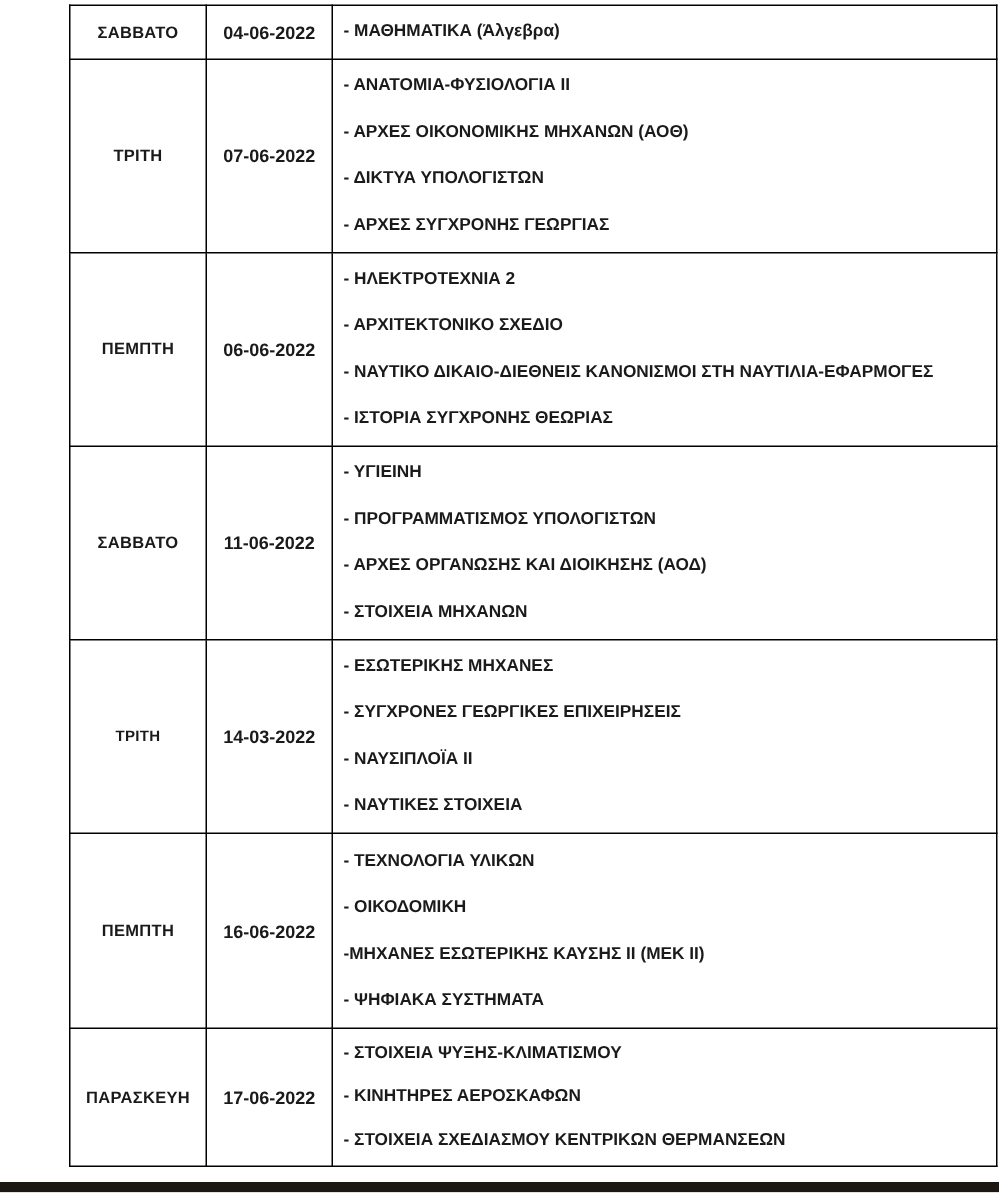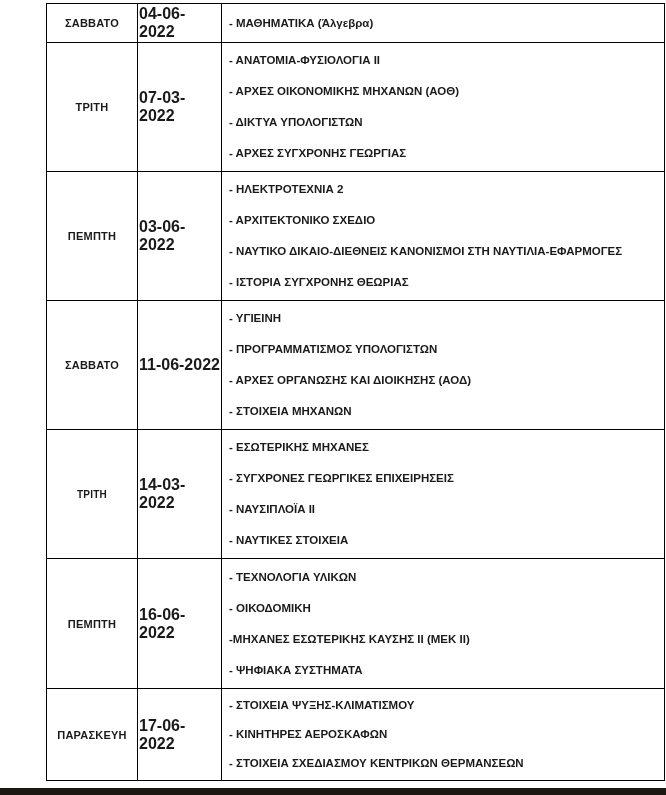--- a/index.html
+++ b/index.html
@@ -31,22 +31,22 @@
     overflow: hidden;
   }
   td.day-cell {
     width: 88px;
     text-align: center;
     font-size: 11px;
     letter-spacing: 0.2px;
   }
   td.date-cell {
     width: 81px;
-    text-align: left;
-    font-size: 16px;
+    text-align: center;
+    font-size: 12px;
   }
   td.subjects-cell {
     width: 431px;
     padding: 2px 4px 2px 7px;
     font-size: 11.5px;
   }
   .subject-line {
     line-height: 31px;
     white-space: nowrap;
   }
@@ -73,32 +73,32 @@
       <tr style="height:34px;">
         <td class="day-cell">ΣΑΒΒΑΤΟ</td>
         <td class="date-cell">04-06-2022</td>
         <td class="subjects-cell">
           <div class="subject-line">- ΜΑΘΗΜΑΤΙΚΑ (Άλγεβρα)</div>
         </td>
       </tr>
 
       <tr style="height:127px;">
         <td class="day-cell">ΤΡΙΤΗ</td>
-        <td class="date-cell">07-03-2022</td>
+        <td class="date-cell">07-06-2022</td>
         <td class="subjects-cell">
           <div class="subject-line">- ΑΝΑΤΟΜΙΑ-ΦΥΣΙΟΛΟΓΙΑ II</div>
           <div class="subject-line">- ΑΡΧΕΣ ΟΙΚΟΝΟΜΙΚΗΣ ΜΗΧΑΝΩΝ (ΑΟΘ)</div>
           <div class="subject-line">- ΔΙΚΤΥΑ ΥΠΟΛΟΓΙΣΤΩΝ</div>
           <div class="subject-line">- ΑΡΧΕΣ ΣΥΓΧΡΟΝΗΣ ΓΕΩΡΓΙΑΣ</div>
         </td>
       </tr>
 
       <tr style="height:128px;">
         <td class="day-cell">ΠΕΜΠΤΗ</td>
-        <td class="date-cell">03-06-2022</td>
+        <td class="date-cell">06-06-2022</td>
         <td class="subjects-cell">
           <div class="subject-line">- ΗΛΕΚΤΡΟΤΕΧΝΙΑ 2</div>
           <div class="subject-line">- ΑΡΧΙΤΕΚΤΟΝΙΚΟ ΣΧΕΔΙΟ</div>
           <div class="subject-line">- ΝΑΥΤΙΚΟ ΔΙΚΑΙΟ-ΔΙΕΘΝΕΙΣ ΚΑΝΟΝΙΣΜΟΙ ΣΤΗ ΝΑΥΤΙΛΙΑ-ΕΦΑΡΜΟΓΕΣ</div>
           <div class="subject-line">- ΙΣΤΟΡΙΑ ΣΥΓΧΡΟΝΗΣ ΘΕΩΡΙΑΣ</div>
         </td>
       </tr>
 
       <tr style="height:129px;">
         <td class="day-cell">ΣΑΒΒΑΤΟ</td>

